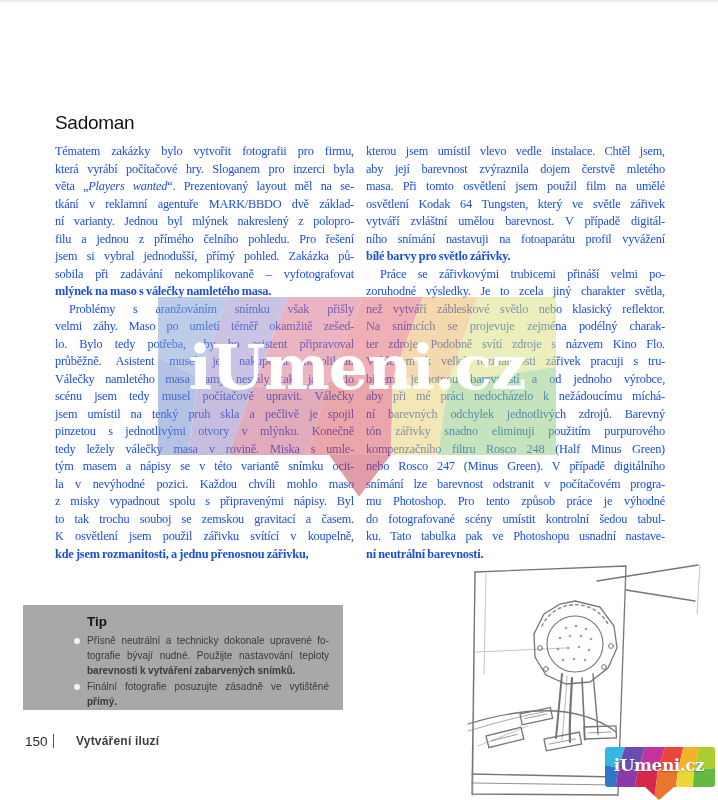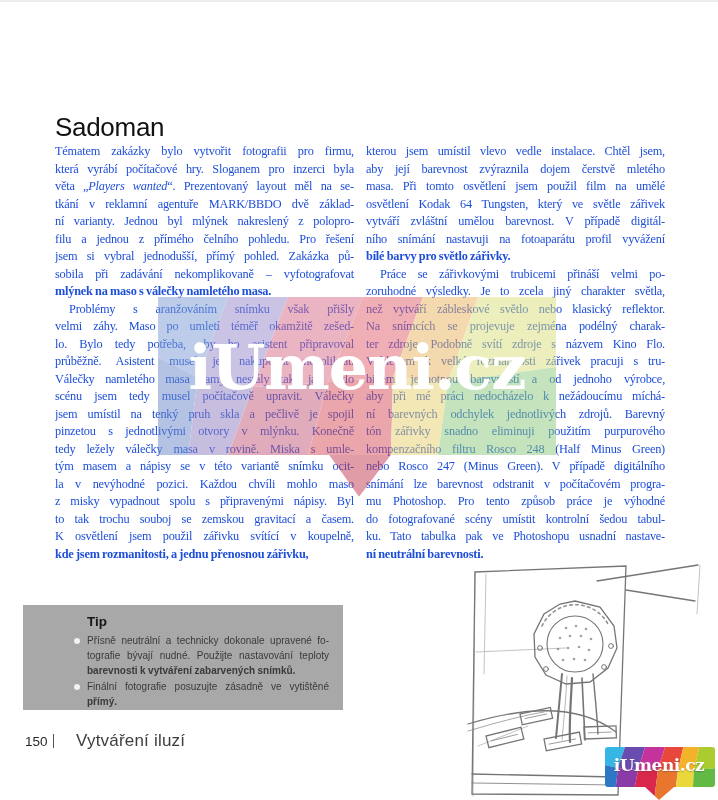--- a/index.html
+++ b/index.html
@@ -4,21 +4,21 @@
 <style>
   html,body { margin:0; padding:0; background:#ffffff; }
   .page {
     position:relative; width:718px; height:800px; background:#fff;
     overflow:hidden; font-family:"Liberation Serif", serif; color:#1c1c1c;
     border-top:2px solid #ededed;
   }
   .page-title {
     position:absolute; left:55px; top:110px; margin:0;
     font-family:"Liberation Sans", sans-serif; font-weight:400;
-    font-size:26px; letter-spacing:-0.3px; color:#111;
+    font-size:19px; letter-spacing:-0.3px; color:#111;
   }
   
   .col {
     position:absolute; top:141px; width:299px;
     font-size:12.3px; line-height:17.5px; letter-spacing:-0.2px; word-spacing:-0.5px;
     color:#1d4ed8;
   }
   .col.left  { left:55px; }
   .col.right { left:366px; }
   .tl { height:17.5px; overflow:hidden; text-align:justify;
@@ -42,21 +42,21 @@
     border-radius:50%; background:#f2f2f2;
   }
   
   .footer {
     position:absolute; left:25px; top:730px; height:18px;
     font-family:"Liberation Sans", sans-serif; display:flex; align-items:center;
   }
   .footer .pagenum { font-size:13.5px; color:#2a2a2a; }
   .footer .sep { display:inline-block; width:1.5px; height:14px; background:#555;
                  margin-left:5px; margin-right:22px; }
-  .footer .chapter { font-size:17px; font-weight:normal; color:#3d3d3d; letter-spacing:0.2px; }
+  .footer .chapter { font-size:12px; font-weight:bold; color:#3d3d3d; letter-spacing:0.2px; }
 
   
   .sketch { position:absolute; left:448px; top:554px; }
 
   
   .watermark { position:absolute; left:158px; top:295px; width:398px; height:202px; pointer-events:none; }
   .watermark svg { position:absolute; left:0; top:0; }
   .watermark .wm-text {
     position:absolute; left:0; top:40px; width:398px; text-align:center;
     font-family:"DejaVu Serif", serif; font-weight:bold; font-size:62px;

